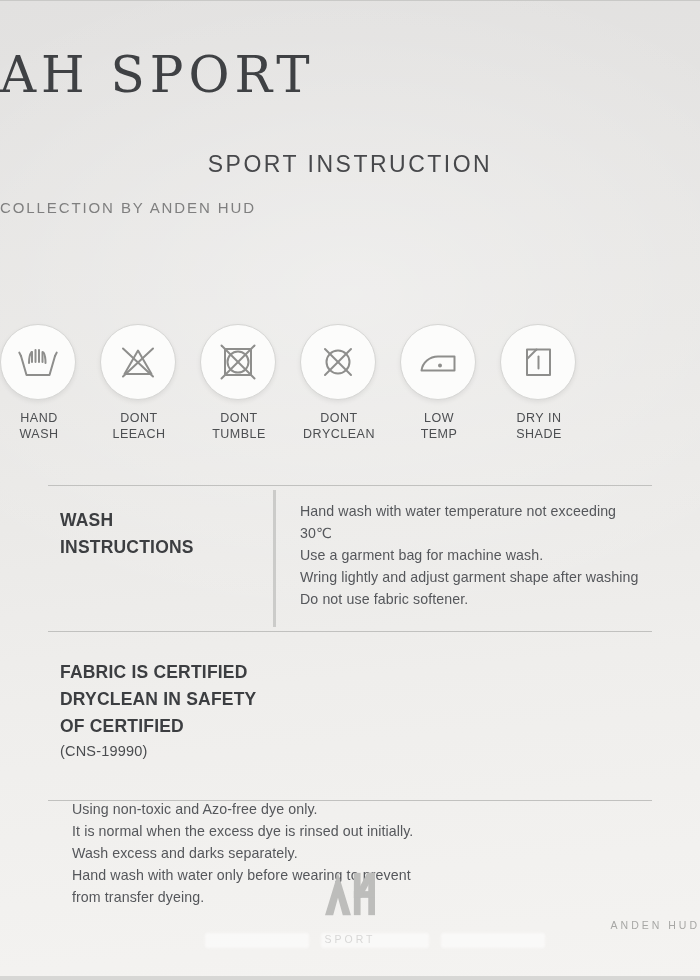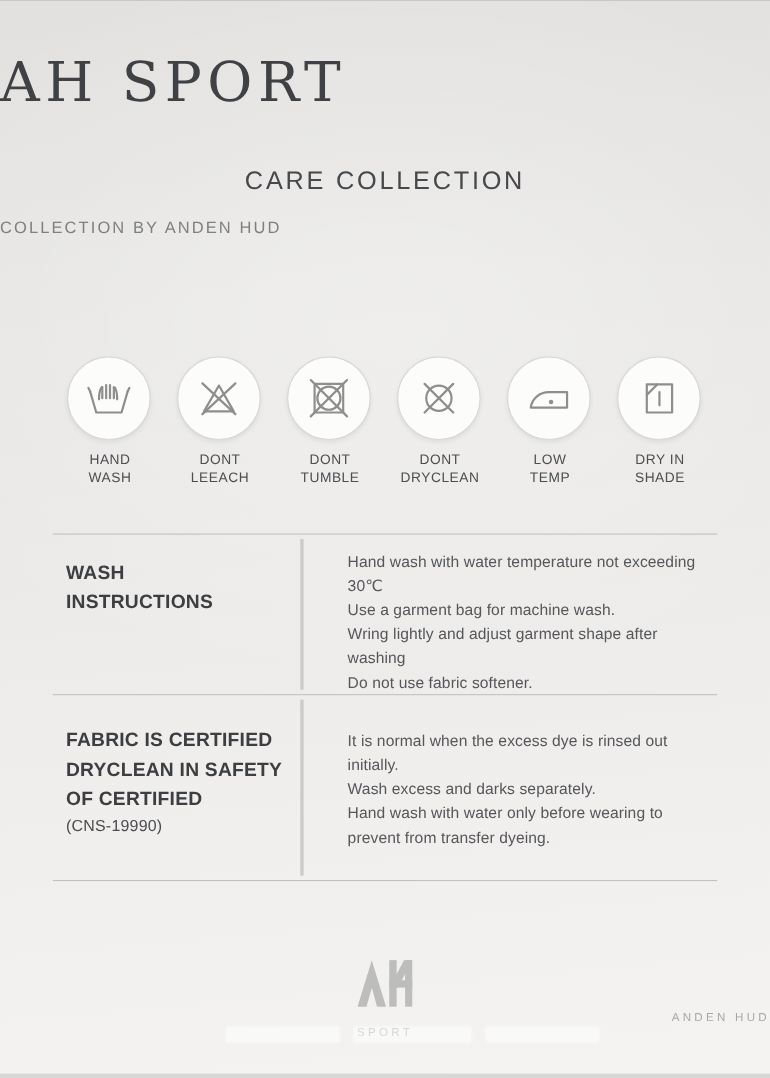--- a/index.html
+++ b/index.html
@@ -30,62 +30,62 @@
     font-size:23px;font-weight:400;letter-spacing:2.5px;color:#47484b;
   }
   .collection-line{
     position:absolute;top:199px;left:0;right:0;
     font-size:15px;font-weight:500;letter-spacing:1.9px;color:#7f7f7f;
   }
 
   
   .icons-row{
     position:absolute;top:324px;left:0;right:0;
-    display:flex;justify-content:center;gap:22px;
+    display:flex;gap:22px;
   }
   .care-item{width:78px;text-align:center;}
   .circle{
     width:76px;height:76px;border-radius:50%;
     background:#fcfcfb;border:1px solid #d6d6d4;
     box-shadow:0 2px 5px rgba(0,0,0,0.07);
     box-sizing:border-box;
     display:flex;align-items:center;justify-content:center;
   }
   .circle svg{display:block;}
   .care-label{
     margin-top:10px;
     font-size:12.5px;line-height:16px;letter-spacing:.5px;color:#4c4e51;
   }
 
   
   .care-table{
     position:absolute;left:48px;top:485px;width:604px;
   }
   .t-row{display:flex;border-top:1px solid #c1c1bf;position:relative;box-sizing:border-box;}
-  .t-row.last{border-bottom:1px solid #c1c1bf;}
+  .t-row.last{border-bottom:1px solid #c1c1bf;flex-direction:column;}
   .t-row1{height:146px;}
   .t-row2{height:170px;}
   .t-left{width:240px;box-sizing:border-box;padding-left:12px;}
   .t-row1 .t-left{padding-top:21px;}
   .t-row2 .t-left{padding-top:27px;}
   .t-divider{width:3px;background:#cbcbc9;margin:4px 0;}
   .t-right{flex:1;box-sizing:border-box;padding-left:24px;padding-right:6px;}
   .t-row1 .t-right{padding-top:14px;}
   .t-row2 .t-right{padding-top:31px;}
   .t-heading div{
     font-size:17.5px;font-weight:bold;line-height:27px;
     letter-spacing:.2px;color:#3c3e41;
   }
   .t-note{
     margin-top:3px;
     font-size:14.5px;font-weight:500;letter-spacing:.2px;color:#4a4c4f;
   }
   .t-body{width:346px;max-width:100%;}
   .t-body div{
-    font-size:14.2px;line-height:22px;color:#55575b;letter-spacing:.1px;margin-left:16px;
+    font-size:14.2px;line-height:22px;color:#55575b;letter-spacing:.1px;
   }
 
   
   .footer-logo{position:absolute;top:872px;left:0;right:0;text-align:center;}
   .brand-line1{
     position:absolute;top:919px;left:0;right:0;text-align:right;
     font-size:10.5px;letter-spacing:3px;color:#a7a7a5;
   }
   .brand-line2{
     position:absolute;top:933px;left:0;right:0;text-align:center;
@@ -100,21 +100,21 @@
   .watermark .w2{width:108px;}
   .watermark .w3{width:104px;}
 </style>
 </head>
 <body>
 
 <div class="page">
   <div class="edge-top"></div>
 
   <h1 class="brand-title">AH SPORT</h1>
-  <div class="page-subtitle">CARE COLLECTION</div>
+  <div class="page-subtitle">SPORT INSTRUCTION</div>
   <div class="collection-line">COLLECTION BY ANDEN HUD</div>
 
   <div class="icons-row">
 
     <div class="care-item">
       <div class="circle">
         <svg width="44" height="44" viewBox="0 0 44 44" fill="none" stroke="#8e8e8c" stroke-width="2" stroke-linecap="round" stroke-linejoin="round">
           <path d="M5 16 L10.5 35 L33.5 35 L39 16"></path>
           <path d="M5 16 L3.3 12.6"></path>
             <path d="M39 16 L40.7 12.6"></path>
@@ -229,20 +229,21 @@
         <div class="t-heading">
           <div>FABRIC IS CERTIFIED</div>
           <div>DRYCLEAN IN SAFETY</div>
           <div>OF CERTIFIED</div>
         </div>
         <div class="t-note">(CNS-19990)</div>
       </div>
       <div class="t-divider"></div>
       <div class="t-right">
         <div class="t-body">
+          <div>Using non-toxic and Azo-free dye only.</div>
           <div>It is normal when the excess dye is rinsed out initially.</div>
           <div>Wash excess and darks separately.</div>
           <div>Hand wash with water only before wearing to prevent from transfer dyeing.</div>
         </div>
       </div>
     </div>
 
   </div>
 
   <div class="footer-logo">

